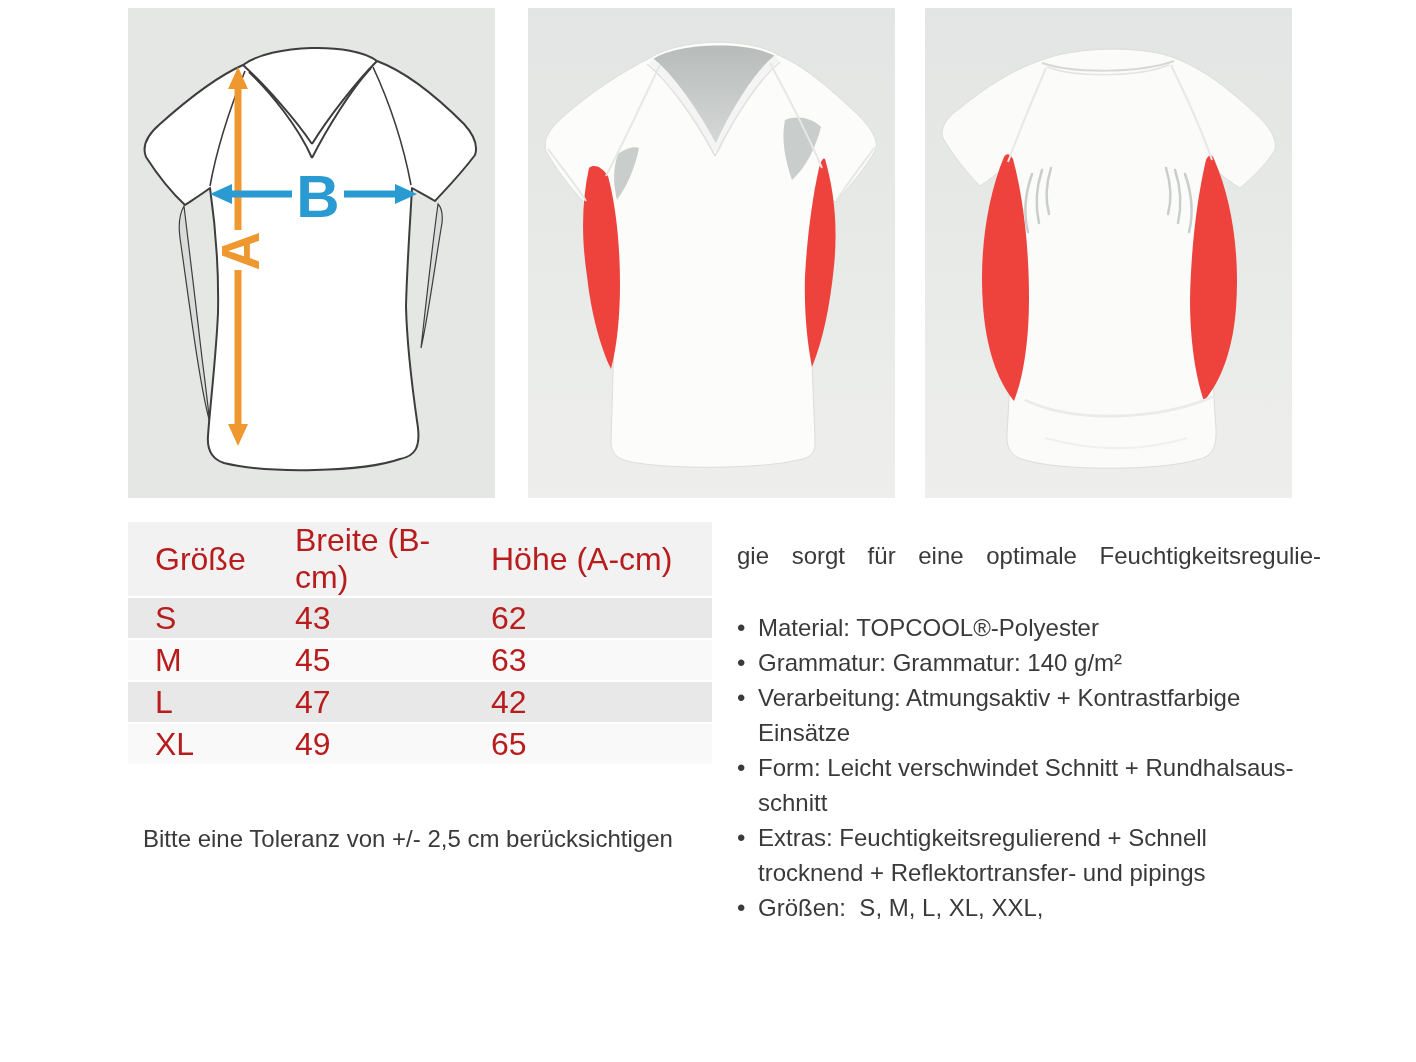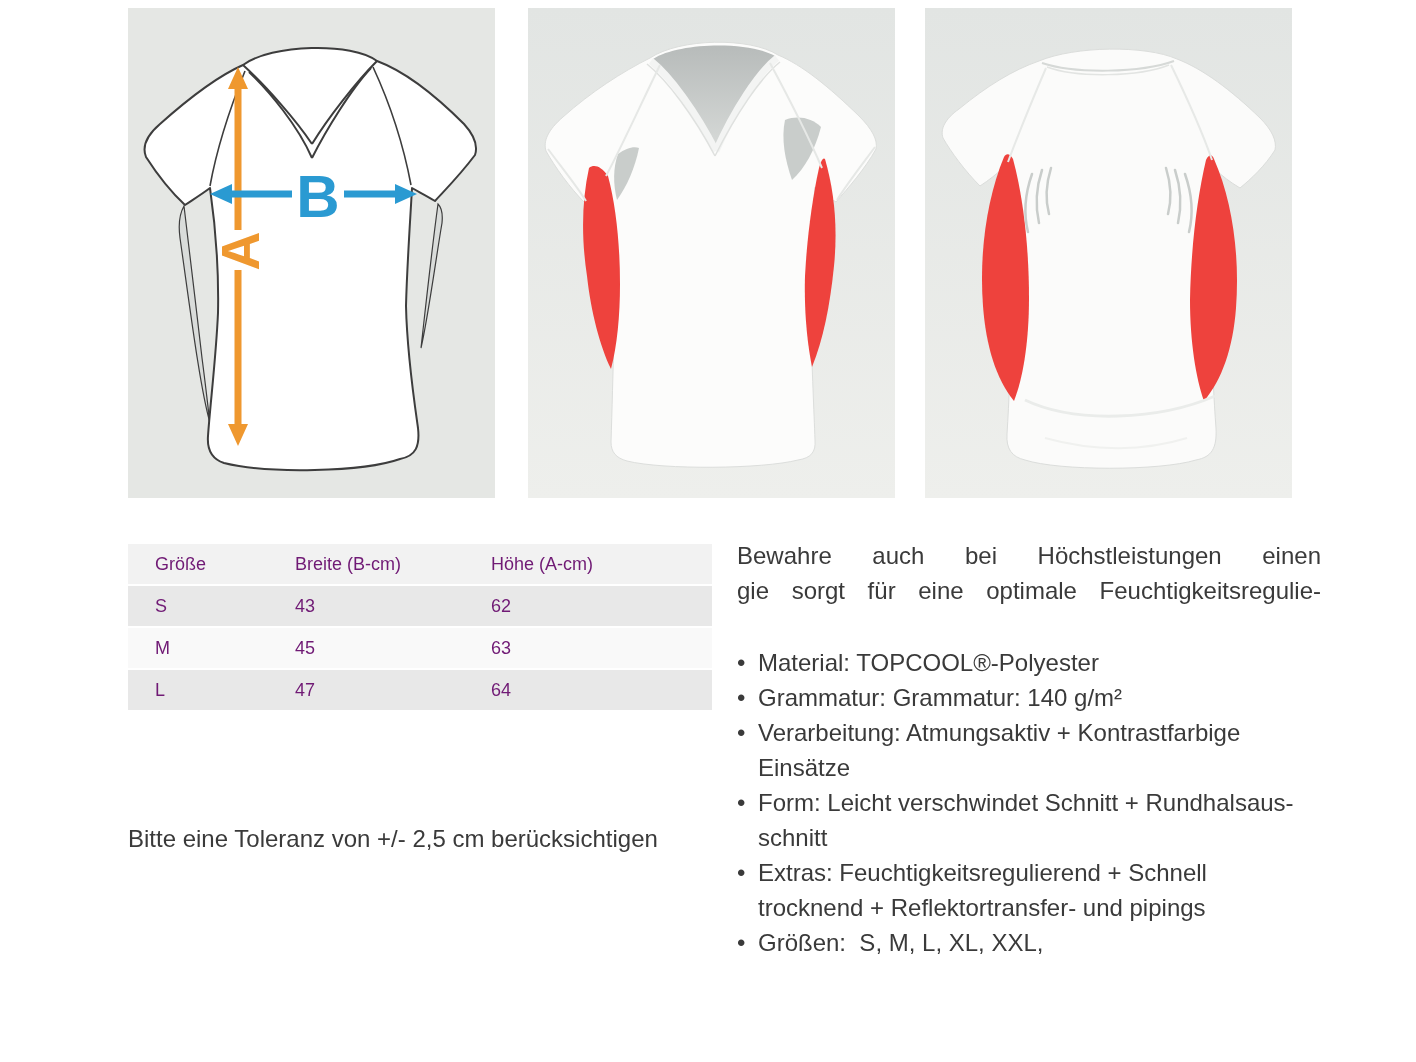--- a/index.html
+++ b/index.html
@@ -10,35 +10,35 @@
     color:#3a3a3a;
   }
   .panel{position:absolute;top:8px;width:367px;height:490px}
   .panel svg{display:block;width:100%;height:100%}
   #panel-diagram{left:128px}
   #panel-front{left:528px}
   #panel-back{left:925px}
 
   
   .size-table{
-    position:absolute;left:128px;top:544px;width:584px;
-    border-collapse:collapse;font-size:18px;color:#701a75;
+    position:absolute;left:128px;top:522px;width:584px;
+    border-collapse:collapse;font-size:32px;color:#b91c1c;
   }
   .size-table th,.size-table td{
     font-weight:normal;text-align:left;padding:0 0 0 27px;
     height:40px;vertical-align:middle;
   }
   .size-table thead tr{background:#f2f2f2}
   .size-table tbody tr:nth-child(odd){background:#e8e8e8}
   .size-table tbody tr:nth-child(even){background:#f9f9f9}
   .size-table tr{border-bottom:2px solid #ffffff}
   .size-table tbody tr:last-child{border-bottom:none}
 
   .tolerance{
-    position:absolute;left:128px;top:822px;width:600px;
+    position:absolute;left:143px;top:822px;width:600px;
     font-size:24px;line-height:33px;color:#3a3a3a;
   }
 
   .description{
     position:absolute;left:737px;top:538px;width:584px;
     font-size:24px;line-height:35px;color:#3a3a3a;
   }
   .pline{min-height:35px}
   .jline{text-align:justify;text-align-last:justify}
   .bullets{list-style:none;margin:37px 0 0 0;padding:0}
@@ -216,30 +216,34 @@
         <td>62</td>
       </tr>
       <tr>
         <td>M</td>
         <td>45</td>
         <td>63</td>
       </tr>
       <tr>
         <td>L</td>
         <td>47</td>
-        <td>64</td>
+        <td>42</td>
+      </tr>
+      <tr>
+        <td>XL</td>
+        <td>49</td>
+        <td>65</td>
       </tr>
     </tbody>
 </table>
 
 <div class="tolerance">Bitte eine Toleranz von +/- 2,5 cm berücksichtigen</div>
 
 <div class="description">
   <div id="para">
-      <div class="pline jline">Bewahre auch bei Höchstleistungen einen</div>
       <div class="pline jline">gie sorgt für eine optimale Feuchtigkeitsregulie-</div>
     </div>
   <ul class="bullets" id="bullets">
       <li class="bullet">
         <span class="dot">•</span>
         <span class="btxt">Material: TOPCOOL®-Polyester</span>
       </li>
       <li class="bullet">
         <span class="dot">•</span>
         <span class="btxt">Grammatur: Grammatur: 140 g/m²</span>

